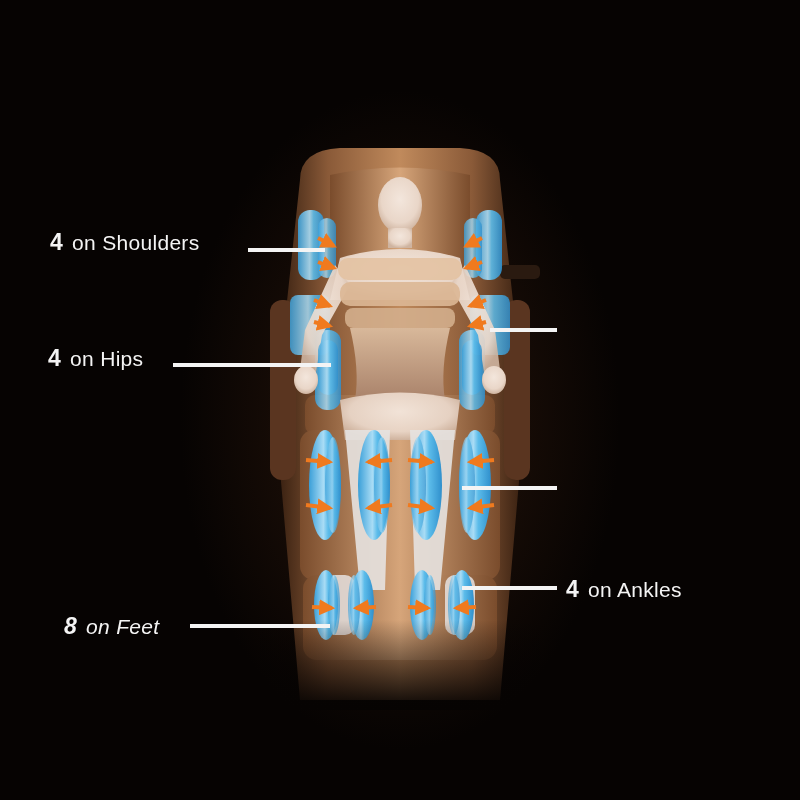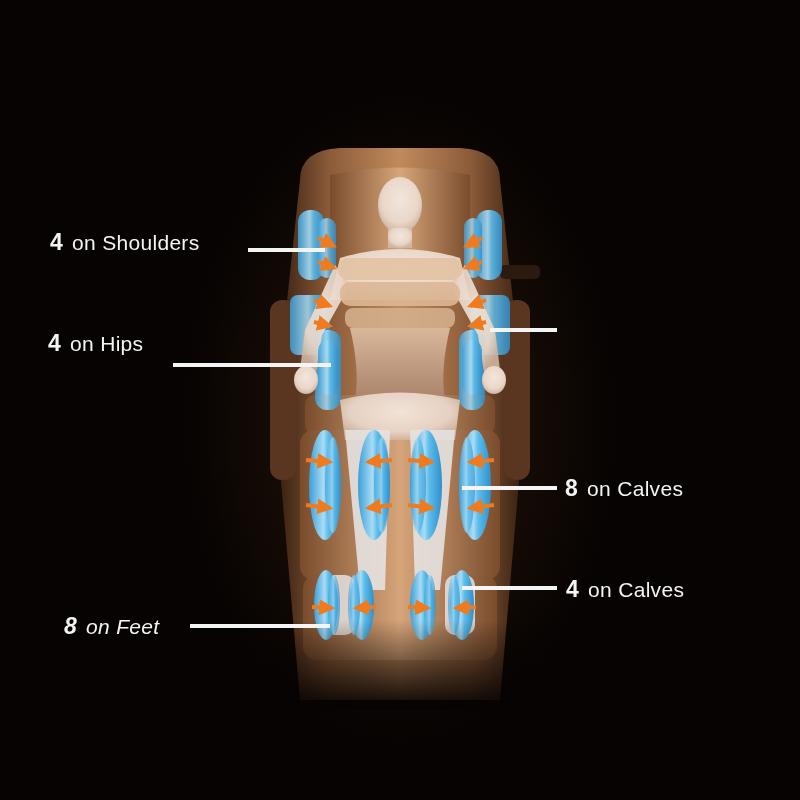--- a/index.html
+++ b/index.html
@@ -181,25 +181,22 @@
   <div class="leader" style="left:248px; top:248px; width:77px;"></div>
   <div class="leader" style="left:173px; top:363px; width:158px;"></div>
   <div class="leader" style="left:190px; top:624px; width:140px;"></div>
   <div class="leader" style="left:490px; top:328px; width:67px;"></div>
   <div class="leader" style="left:462px; top:486px; width:95px;"></div>
   <div class="leader" style="left:462px; top:586px; width:95px;"></div>
 
   <div class="label" style="left:50px; top:231px;">
     <span class="num">4</span><span>on Shoulders</span>
   </div>
-  <div class="label" style="left:48px; top:332px;">
+  <div class="label" style="left:48px; top:347px;">
     <span class="num">4</span><span>on Hips</span>
   </div>
   <div class="label" style="left:64px; top:615px;font-style:italic;">
     <span class="num">8</span><span>on Feet</span>
   </div>
-  <div class="label" style="left:565px; top:477px;">
-    <span class="num">8</span><span>on Calves</span>
-  </div>
   <div class="label" style="left:566px; top:578px;">
-    <span class="num">4</span><span>on Calves</span>
+    <span class="num">4</span><span>on Ankles</span>
   </div>
 </div>
 
 </body></html>

